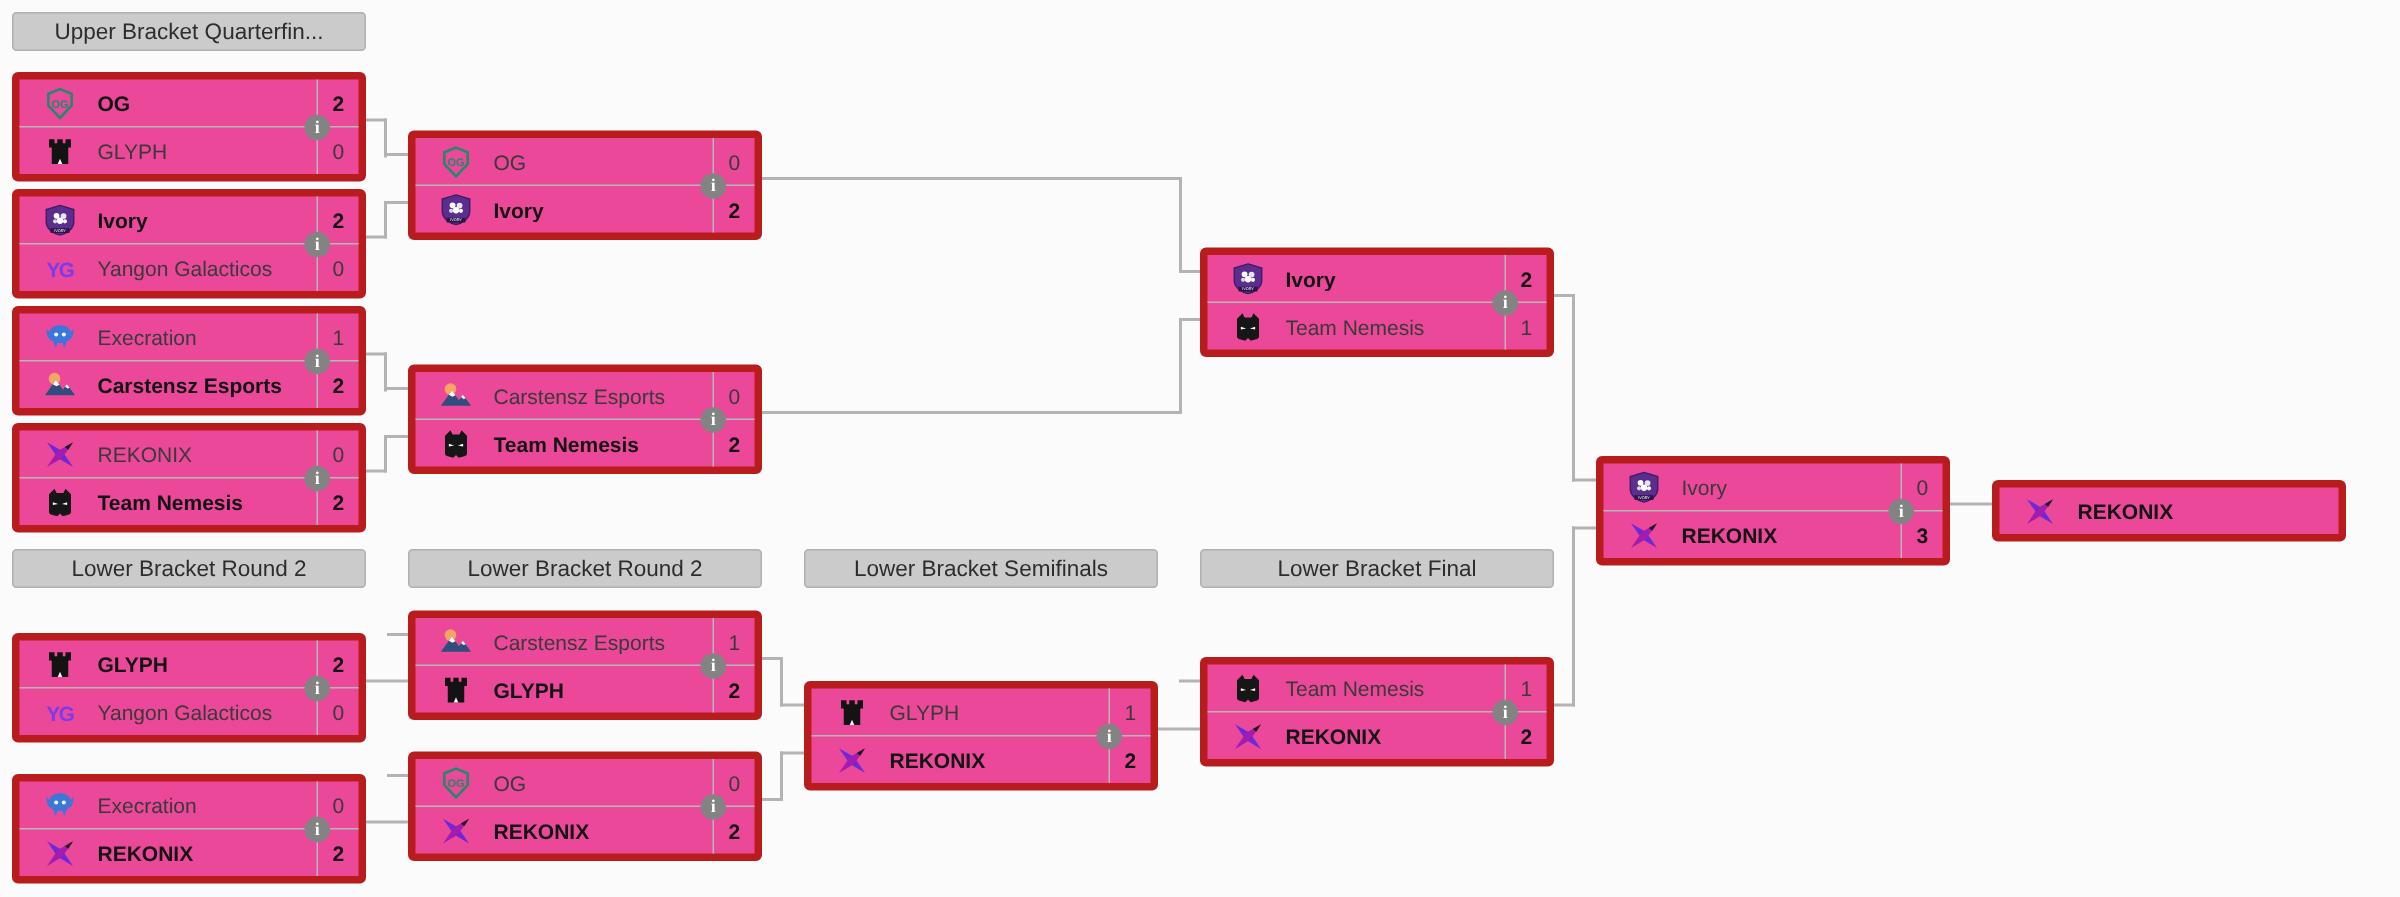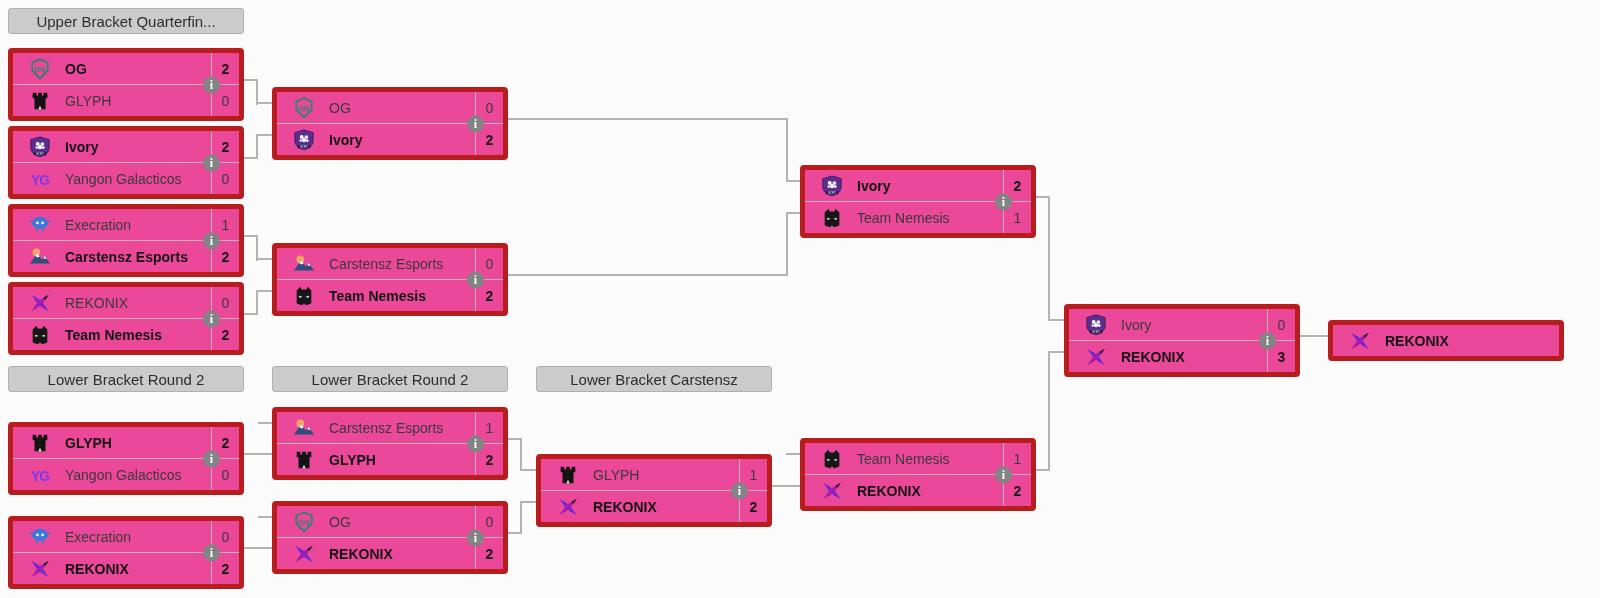--- a/index.html
+++ b/index.html
@@ -18,21 +18,22 @@
   .qual .tname{font-weight:bold;color:#141414;}
 </style>
 </head>
 <body>
 
 <div class="bracket">
 
   <div class="hdr" style="left:8px;top:8px">Upper Bracket Quarterfin...</div>
   <div class="hdr" style="left:8px;top:366px">Lower Bracket Round 2</div>
   <div class="hdr" style="left:272px;top:366px">Lower Bracket Round 2</div>
-  <div class="hdr" style="left:536px;top:366px">Lower Bracket Carstensz</div>
+  <div class="hdr" style="left:536px;top:366px">Lower Bracket Semifinals</div>
+  <div class="hdr" style="left:800px;top:366px">Lower Bracket Final</div>
 
   <div class="ln" style="left:244px;top:79px;width:14px;height:2px"></div>
   <div class="ln" style="left:256px;top:79px;width:2px;height:26px"></div>
   <div class="ln" style="left:256px;top:102px;width:16px;height:2px"></div>
   <div class="ln" style="left:244px;top:157px;width:14px;height:2px"></div>
   <div class="ln" style="left:256px;top:134px;width:2px;height:25px"></div>
   <div class="ln" style="left:256px;top:134px;width:16px;height:2px"></div>
   <div class="ln" style="left:244px;top:235px;width:14px;height:2px"></div>
   <div class="ln" style="left:256px;top:235px;width:2px;height:26px"></div>
   <div class="ln" style="left:256px;top:258px;width:16px;height:2px"></div>

